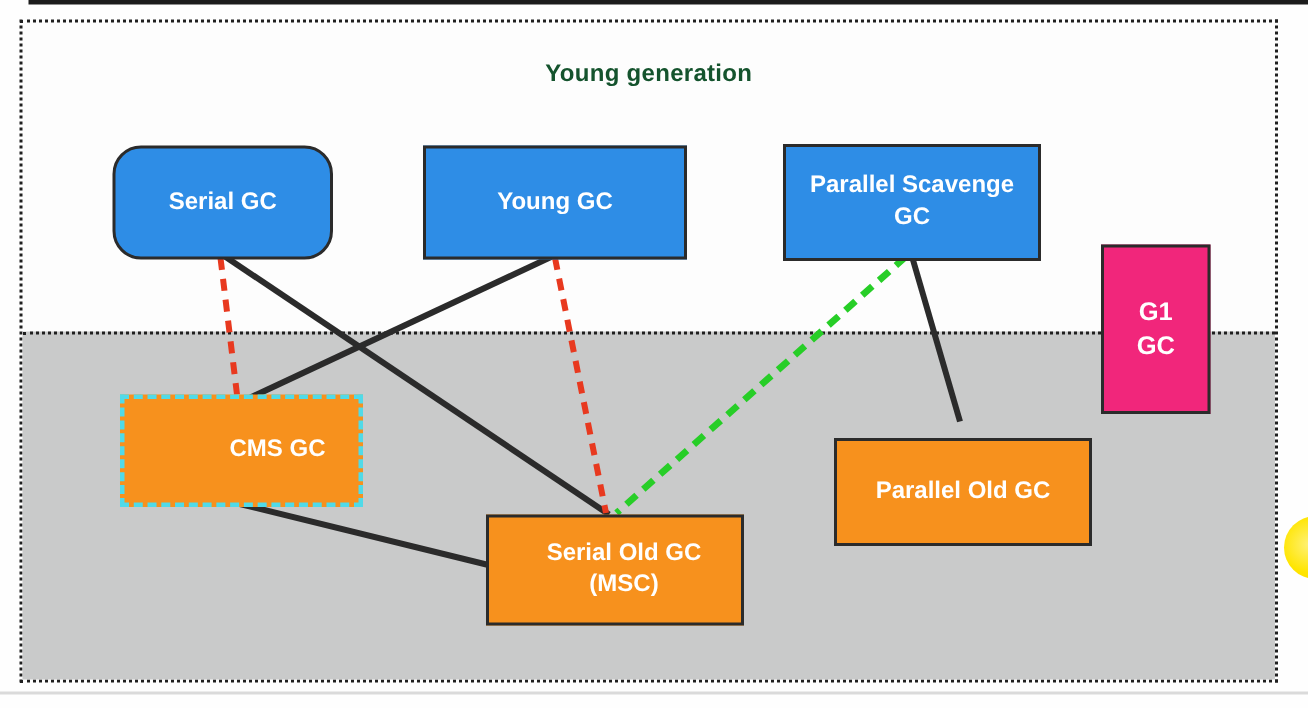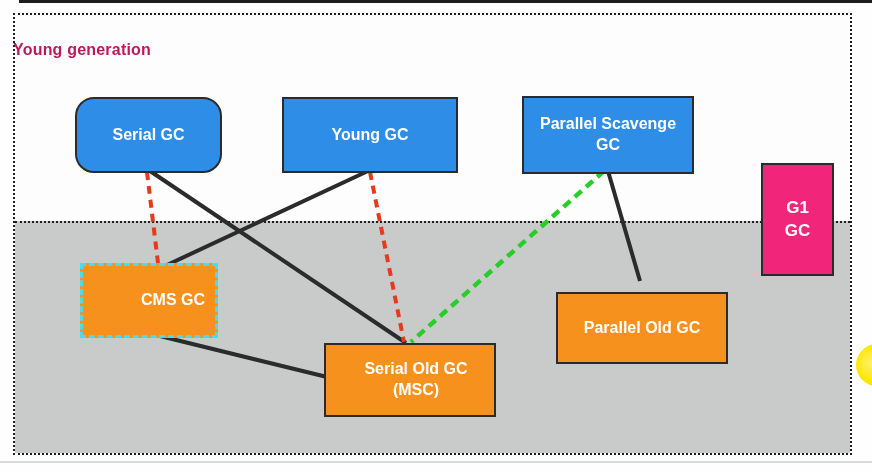--- a/index.html
+++ b/index.html
@@ -11,42 +11,42 @@
   .bottom-hairline{position:absolute;left:0;right:0;top:461px;height:2px;background:#dadada;}
   .frame{
     position:absolute;left:13px;top:13px;width:835px;height:438px;
     border:2px dotted #1f1f1f;background:#fdfdfd;box-sizing:content-box;
   }
   .tenured-area{
     position:absolute;left:0;right:0;top:206px;bottom:0;
     background:#c9caca;border-top:2px dotted #1f1f1f;
   }
   .region-title{
-    position:absolute;font-weight:bold;font-size:16px;color:#be185d;
-    letter-spacing:0.2px;
+    position:absolute;font-weight:bold;font-size:16px;color:#14532d;
+    text-align:center;letter-spacing:0.2px;
   }
   .young-title{left:13px;top:41px;width:839px;}
   .tenured-title{left:652px;top:424px;width:185px;}
   svg.edges{position:absolute;left:0;top:0;pointer-events:none;}
   .edge-black{stroke:#2b2b2b;stroke-width:4;}
   .edge-red{stroke:#e8391f;stroke-width:4;stroke-dasharray:8 6;}
   .edge-green{stroke:#27ce27;stroke-width:4.5;stroke-dasharray:9 6;}
   .box{
     position:absolute;display:flex;align-items:center;justify-content:center;
     text-align:center;font-weight:bold;color:#ffffff;font-size:16px;line-height:1.3;
     border:2px solid #2b2b2b;box-sizing:border-box;white-space:pre-line;
   }
   .box-blue{background:#2e8de6;}
   .box-orange{background:#f7911d;}
   .box-pink{background:#f1267b;font-size:17px;}
   .box-serial-gc{left:75px;top:97px;width:147px;height:76px;border-radius:19px;}
   .box-parnew-gc{left:282px;top:97px;width:176px;height:76px;}
   .box-parallel-scavenge-gc{left:522px;top:96px;width:172px;height:78px;}
-  .box-g1-gc{left:761px;top:163px;width:73px;height:113px;}
-  .box-cms-gc{left:80px;top:263px;width:138px;height:75px;border:3px dashed #50dae8;padding-left:48px;}
+  .box-g1-gc{left:734px;top:163px;width:73px;height:113px;}
+  .box-cms-gc{left:80px;top:263px;width:162px;height:75px;border:3px dashed #50dae8;padding-left:48px;}
   .box-serial-old-gc{left:324px;top:343px;width:172px;height:74px;padding-left:12px;}
   .box-parallel-old-gc{left:556px;top:292px;width:172px;height:72px;}
   .pointer-dot{
     position:absolute;left:856px;top:344px;width:42px;height:42px;border-radius:50%;
     background:radial-gradient(circle at 40% 45%, #fff176 0%, #ffe500 55%, #ffd600 100%);
   }
 </style>
 </head>
 <body>
 

